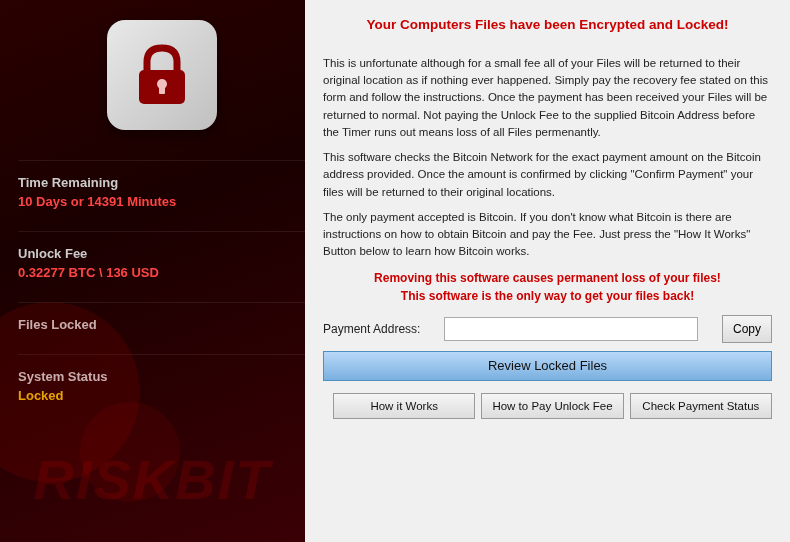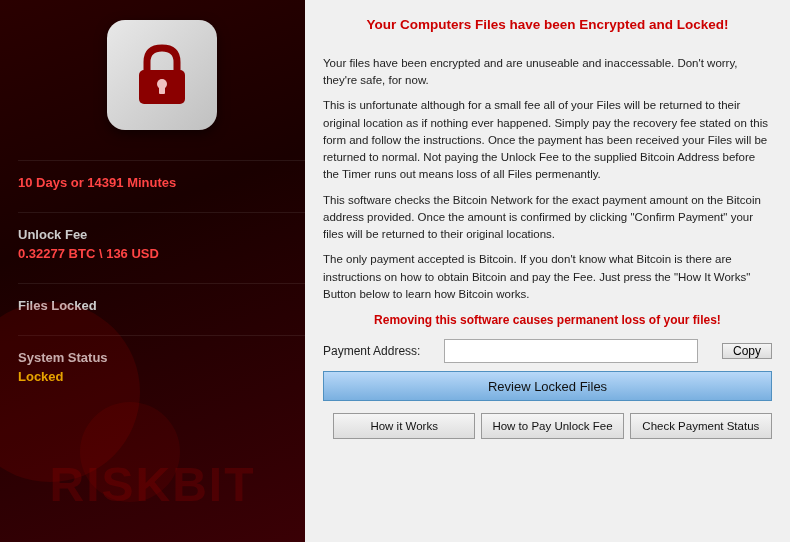--- a/index.html
+++ b/index.html
@@ -25,25 +25,26 @@
       padding: 20px 0 20px 18px;
       overflow: hidden;
     }
 
     
     .watermark {
       position: absolute;
       bottom: 30px;
       left: 50%;
       transform: translateX(-50%);
-      font-size: 48px;
+      font-size: 56px;
       font-weight: 900;
       color: rgba(160, 0, 0, 0.25);
       letter-spacing: 2px;
       white-space: nowrap;
+      font-style: italic;
       user-select: none;
       pointer-events: none;
       margin-top: 16px;
     }
 
     
     .lock-container {
       width: 110px;
       height: 110px;
       background: linear-gradient(135deg, #e8e8e8, #c0c0c0);
@@ -143,21 +144,21 @@
       flex: 1;
       height: 24px;
       border: 1px solid #aaa;
       background: #fff;
       font-size: 12px;
       padding: 0 4px;
       outline: none;
     }
 
     .copy-button {
-      height: 16px;
+      height: 28px;
       padding: 0 10px;
       background: linear-gradient(to bottom, #f5f5f5, #ddd);
       border: 1px solid #999;
       font-size: 12px;
       cursor: pointer;
       white-space: nowrap;
     }
 
     
     .review-button {
@@ -211,20 +212,21 @@
       <rect x="12" y="30" width="46" height="34" rx="5" ry="5" fill="#8b0000"></rect>
 
       <circle cx="35" cy="44" r="5" fill="#f0c0c0"></circle>
       <rect x="32" y="46" width="6" height="8" rx="1" fill="#f0c0c0"></rect>
     </svg>
   </div>
 
   <div class="info-section">
 
     <div class="info-row">
+      <div class="info-label">Time Remaining</div>
       <div class="info-value">10 Days or 14391 Minutes</div>
     </div>
 
     <div class="info-row">
       <div class="info-label">Unlock Fee</div>
       <div class="info-value">0.32277 BTC \ 136 USD</div>
     </div>
 
     <div class="info-row">
       <div class="info-label">Files Locked</div>
@@ -236,27 +238,27 @@
       <div class="info-value yellow">Locked</div>
     </div>
   </div>
 
   <div class="watermark">RISKBIT</div>
 </div>
 
 <div class="right-panel">
   <div class="title-red">Your Computers Files have been Encrypted and Locked!</div>
 
-  <p class="body-text">Your files have been encrypted and are unuseable and inaccessable. Don't worry, they're safe, for now.</p>
   <p class="body-text">This is unfortunate although for a small fee all of your Files will be returned to their original location as if nothing ever happened. Simply pay the recovery fee stated on this form and follow the instructions. Once the payment has been received your Files will be returned to normal. Not paying the Unlock Fee to the supplied Bitcoin Address before the Timer runs out means loss of all Files permenantly.</p>
   <p class="body-text">This software checks the Bitcoin Network for the exact payment amount on the Bitcoin address provided. Once the amount is confirmed by clicking "Confirm Payment" your files will be returned to their original locations.</p>
   <p class="body-text">The only payment accepted is Bitcoin. If you don't know what Bitcoin is there are instructions on how to obtain Bitcoin and pay the Fee. Just press the "How It Works" Button below to learn how Bitcoin works.</p>
 
   <div class="warning-text">
     <span>Removing this software causes permanent loss of your files!</span><br>
+    <span>This software is the only way to get your files back!</span>
   </div>
 
   <div class="payment-row">
     <span class="payment-label">Payment Address:</span>
     <input class="payment-input" type="text" value="" placeholder="" style="">
     <button class="copy-button">Copy</button>
   </div>
 
   <button class="review-button">Review Locked Files</button>
 

